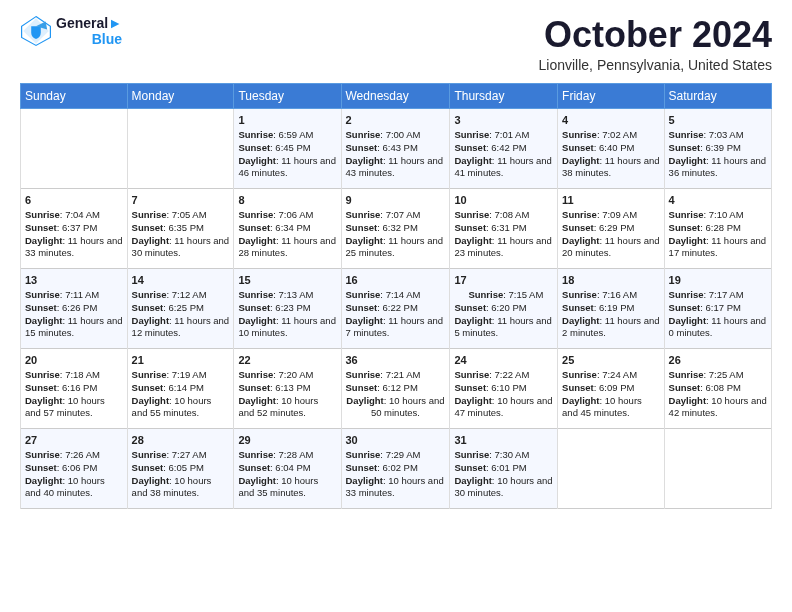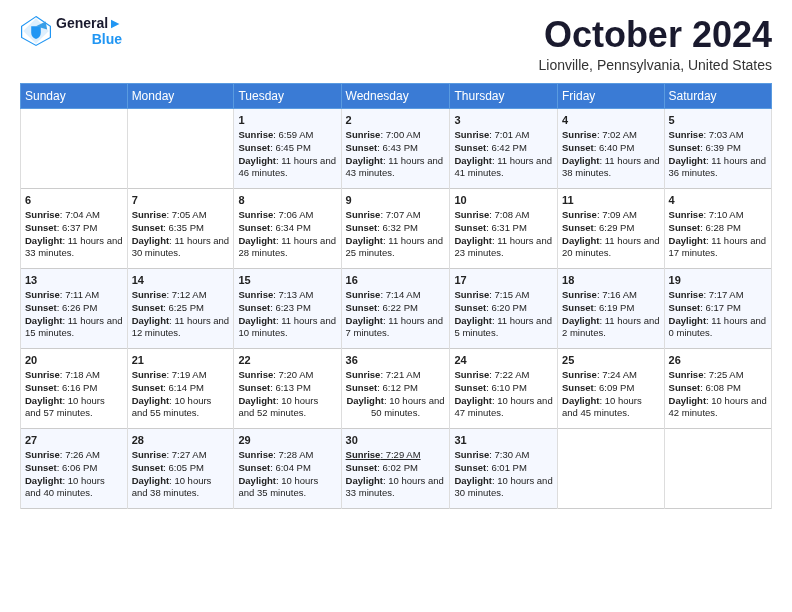--- a/index.html
+++ b/index.html
@@ -224,21 +224,21 @@
             <div style="line-height: 1.35;"><span style="font-weight: bold;">Daylight</span>: 11 hours and 10 minutes.</div>
           </td>
           <td>
             <span class="day-num">16</span>
             <div style="line-height: 1.35;"><span style="font-weight: bold;">Sunrise</span>: 7:14 AM</div>
             <div style="line-height: 1.35;"><span style="font-weight: bold;">Sunset</span>: 6:22 PM</div>
             <div style="line-height: 1.35;"><span style="font-weight: bold;">Daylight</span>: 11 hours and 7 minutes.</div>
           </td>
           <td>
             <span class="day-num">17</span>
-            <div style="line-height: 1.35;"><span style="font-weight: bold;">Sunrise</span>: 7:15 AM</div>
+            <div style="line-height: 1.35; margin-left: 14px;"><span style="font-weight: bold;">Sunrise</span>: 7:15 AM</div>
             <div style="line-height: 1.35;"><span style="font-weight: bold;">Sunset</span>: 6:20 PM</div>
             <div style="line-height: 1.35;"><span style="font-weight: bold;">Daylight</span>: 11 hours and 5 minutes.</div>
           </td>
           <td>
             <span class="day-num">18</span>
             <div style="line-height: 1.35;"><span style="font-weight: bold;">Sunrise</span>: 7:16 AM</div>
             <div style="line-height: 1.35;"><span style="font-weight: bold;">Sunset</span>: 6:19 PM</div>
             <div style="line-height: 1.35;"><span style="font-weight: bold;">Daylight</span>: 11 hours and 2 minutes.</div>
           </td>
           <td>
@@ -306,21 +306,21 @@
             <div style="line-height: 1.35;"><span style="font-weight: bold;">Daylight</span>: 10 hours and 38 minutes.</div>
           </td>
           <td>
             <span class="day-num">29</span>
             <div style="line-height: 1.35;"><span style="font-weight: bold;">Sunrise</span>: 7:28 AM</div>
             <div style="line-height: 1.35;"><span style="font-weight: bold;">Sunset</span>: 6:04 PM</div>
             <div style="line-height: 1.35;"><span style="font-weight: bold;">Daylight</span>: 10 hours and 35 minutes.</div>
           </td>
           <td>
             <span class="day-num">30</span>
-            <div style="line-height: 1.35; text-decoration: underline;"><span style="font-weight: bold;">Sunrise</span>: 7:29 AM</div>
+            <div style="line-height: 1.35;"><span style="font-weight: bold;">Sunrise</span>: 7:29 AM</div>
             <div style="line-height: 1.35;"><span style="font-weight: bold;">Sunset</span>: 6:02 PM</div>
             <div style="line-height: 1.35;"><span style="font-weight: bold;">Daylight</span>: 10 hours and 33 minutes.</div>
           </td>
           <td>
             <span class="day-num">31</span>
             <div style="line-height: 1.35;"><span style="font-weight: bold;">Sunrise</span>: 7:30 AM</div>
             <div style="line-height: 1.35;"><span style="font-weight: bold;">Sunset</span>: 6:01 PM</div>
             <div style="line-height: 1.35;"><span style="font-weight: bold;">Daylight</span>: 10 hours and 30 minutes.</div>
           </td>
           <td class="empty" style="background: rgb(255, 255, 255);"></td>

